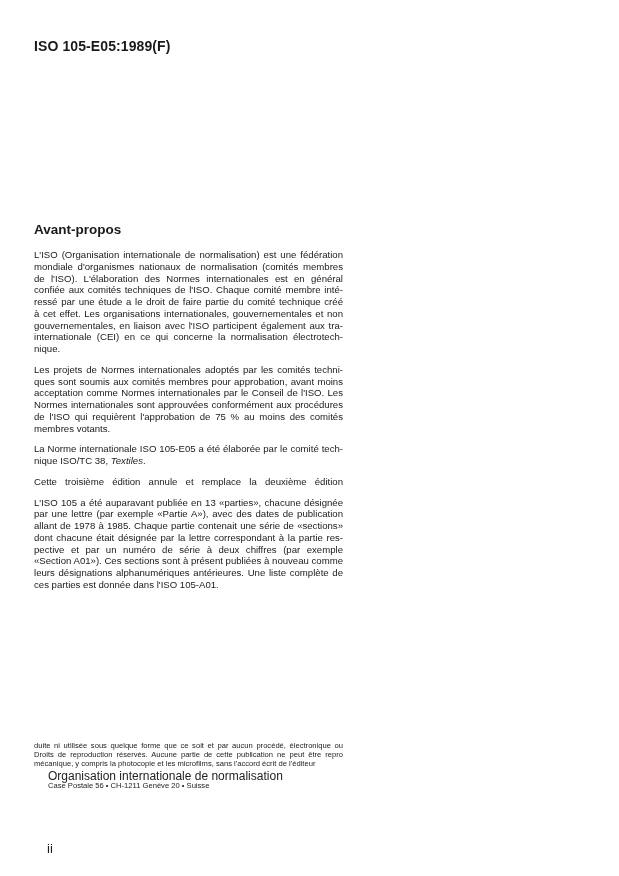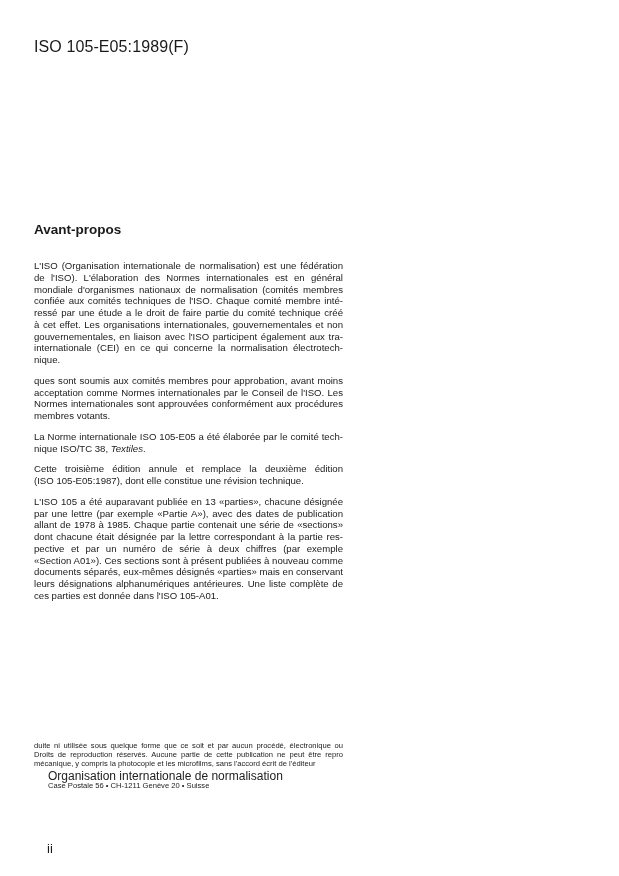--- a/index.html
+++ b/index.html
@@ -1,20 +1,20 @@
 <!DOCTYPE html>
 <html><head>
 <meta charset="utf-8">
 <style>
   html, body { margin: 0; padding: 0; background: #ffffff; }
   body { width: 619px; height: 876px; position: relative; overflow: hidden;
          font-family: "Liberation Sans", "DejaVu Sans", sans-serif; color: #1a1a1a; }
-  .header-ref { position: absolute; left: 34px; top: 38px; font-size: 16px; font-weight: normal; letter-spacing: 0.1px; }
+  .header-ref { position: absolute; left: 34px; top: 38px; font-size: 14px; font-weight: bold; letter-spacing: 0.1px; }
   .section-title { position: absolute; left: 34px; top: 222px; font-size: 13.5px; font-weight: bold; }
-  .body { position: absolute; left: 34px; top: 260px; width: 309px; font-size: 9.6px; }
+  .body { position: absolute; left: 34px; top: 249px; width: 309px; font-size: 9.6px; }
   .para { margin: 0 0 9px 0; }
   .line { display: block; height: 11.75px; line-height: 11.75px; white-space: nowrap;
           text-align: justify; text-align-last: justify; }
   .line.last { text-align-last: left; }
   .line i { font-style: italic; }
   .footer { position: absolute; left: 34px; top: 741px; width: 309px; font-size: 7.6px; color: #222; }
   .footer .fl { display: block; height: 9px; line-height: 9px; white-space: nowrap; }
   .footer .fl.just { text-align: justify; text-align-last: justify; }
   .footer .indent { padding-left: 14px; }
   .footer .org { font-size: 12px; }
@@ -24,55 +24,55 @@
 </head>
 <body>
 
 <div class="header-ref">ISO 105-E05:1989(F)</div>
 
 <div class="section-title">Avant-propos</div>
 
 <div class="body">
   <div class="para">
     <span class="line">L'ISO (Organisation internationale de normalisation) est une fédération</span>
+    <span class="line">mondiale d'organismes nationaux de normalisation (comités membres</span>
     <span class="line">de l'ISO). L'élaboration des Normes internationales est en général</span>
-    <span class="line">mondiale d'organismes nationaux de normalisation (comités membres</span>
     <span class="line">confiée aux comités techniques de l'ISO. Chaque comité membre inté-</span>
     <span class="line">ressé par une étude a le droit de faire partie du comité technique créé</span>
     <span class="line">à cet effet. Les organisations internationales, gouvernementales et non</span>
     <span class="line">gouvernementales, en liaison avec l'ISO participent également aux tra-</span>
     <span class="line">internationale (CEI) en ce qui concerne la normalisation électrotech-</span>
     <span class="line last">nique.</span>
   </div>
 
   <div class="para">
+    <span class="line">Les projets de Normes internationales adoptés par les comités techni-</span>
     <span class="line">ques sont soumis aux comités membres pour approbation, avant moins</span>
     <span class="line">acceptation comme Normes internationales par le Conseil de l'ISO. Les</span>
     <span class="line">Normes internationales sont approuvées conformément aux procédures</span>
+    <span class="line">de l'ISO qui requièrent l'approbation de 75 % au moins des comités</span>
     <span class="line last">membres votants.</span>
   </div>
 
   <div class="para">
     <span class="line">La Norme internationale ISO 105-E05 a été élaborée par le comité tech-</span>
     <span class="line last"><span>nique ISO/TC 38, </span><i>Textiles</i><span>.</span></span>
   </div>
 
   <div class="para">
     <span class="line">Cette troisième édition annule et remplace la deuxième édition</span>
-    <span class="line last">(ISO 105-E05:1987), dont elle constitue une révision technique.</span>
   </div>
 
   <div class="para">
     <span class="line">L'ISO 105 a été auparavant publiée en 13 «parties», chacune désignée</span>
     <span class="line">par une lettre (par exemple «Partie A»), avec des dates de publication</span>
     <span class="line">allant de 1978 à 1985. Chaque partie contenait une série de «sections»</span>
     <span class="line">dont chacune était désignée par la lettre correspondant à la partie res-</span>
     <span class="line">pective et par un numéro de série à deux chiffres (par exemple</span>
     <span class="line">«Section A01»). Ces sections sont à présent publiées à nouveau comme</span>
-    <span class="line">documents séparés, eux-mêmes désignés «parties» mais en conservant</span>
     <span class="line">leurs désignations alphanumériques antérieures. Une liste complète de</span>
     <span class="line last">ces parties est donnée dans l'ISO 105-A01.</span>
   </div>
 </div>
 
 <div class="footer">
   <span class="fl just">duite ni utilisée sous quelque forme que ce soit et par aucun procédé, électronique ou</span>
   <span class="fl just">Droits de reproduction réservés. Aucune partie de cette publication ne peut être repro</span>
   <span class="fl">mécanique, y compris la photocopie et les microfilms, sans l'accord écrit de l'éditeur</span>
   <span class="fl gap"></span>

